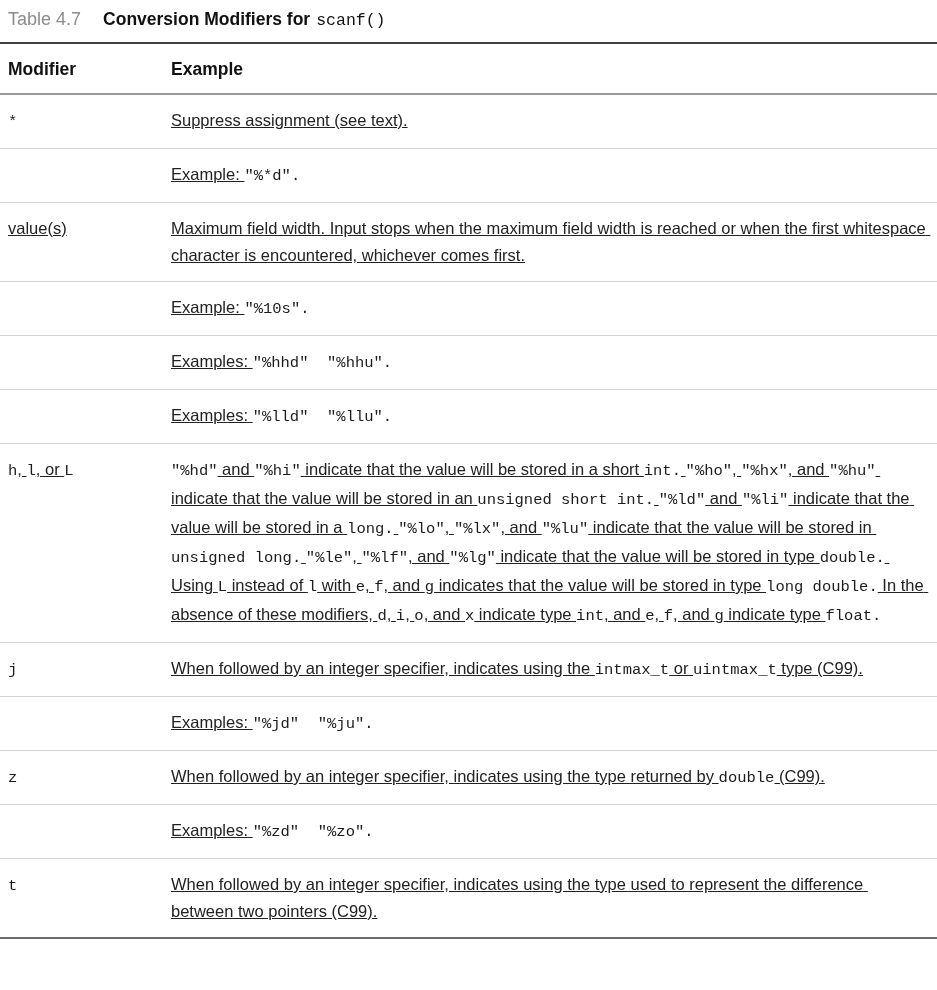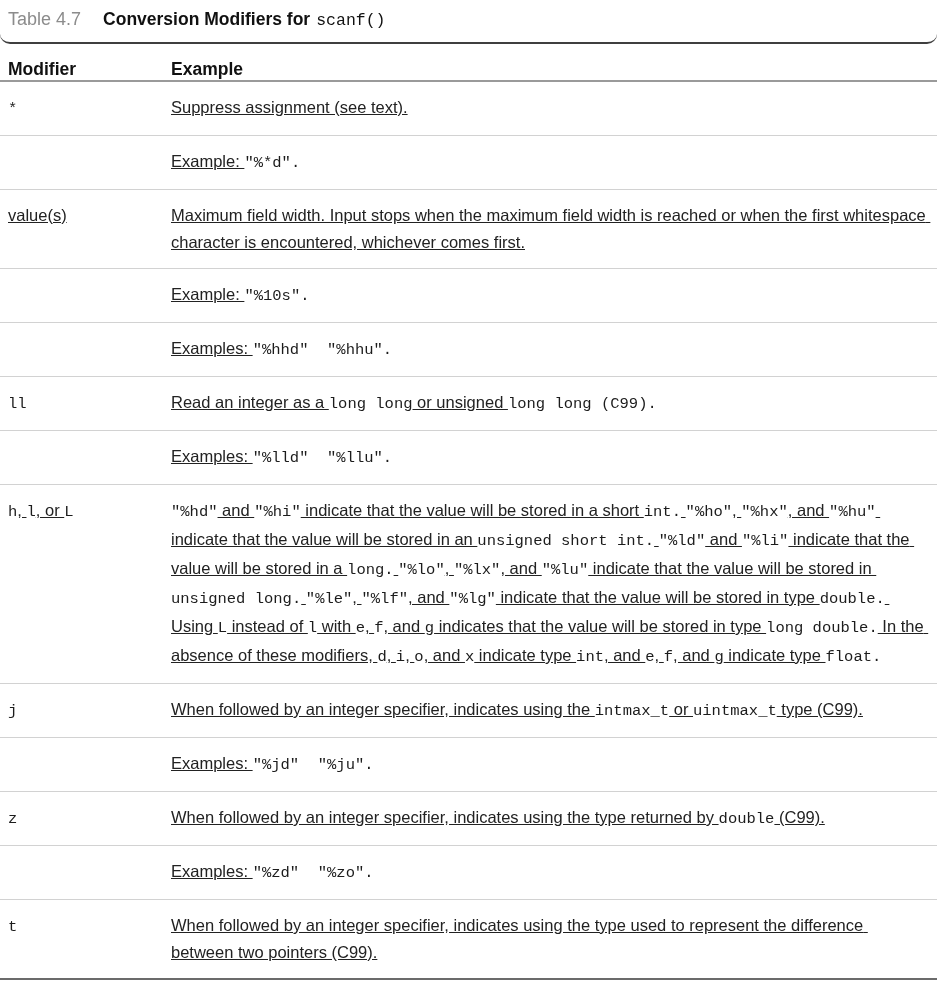--- a/index.html
+++ b/index.html
@@ -16,21 +16,20 @@
     color: #222222;
     overflow: hidden;
   }
   
   .caption {
     padding: 8px 6px 10px 8px;
     border-bottom: 2px solid #3f3f3f;
     font-size: 18px;
     line-height: 22px;
     white-space: nowrap;
-    border-radius: 10px;
   }
   .caption .label {
     color: #8c8c8c;
     font-weight: 400;
     margin-right: 22px;
   }
   .caption .title {
     color: #111111;
     font-weight: 700;
     font-size: 17.5px;
@@ -48,21 +47,21 @@
     border-collapse: collapse;
     table-layout: fixed;
     border-bottom: 2px solid #6b6b6b;
   }
   table.conv col.c-mod { width: 163px; }
   table.conv thead th {
     text-align: left;
     font-size: 17.5px;
     font-weight: 700;
     color: #111111;
-    padding: 15px 6px 0 8px;
+    padding: 15px 6px 13px 8px;
     border-bottom: 2px solid #9a9a9a;
   }
   table.conv tbody td {
     vertical-align: top;
     font-size: 16.5px;
     line-height: 27px;
     padding: 12px 8px 12px 8px;
     color: #222222;
   }
   table.conv tbody tr + tr td {
@@ -111,24 +110,20 @@
         </tr>
         <tr>
           <td></td>
           <td><span class="txt">Example: </span><span class="code">"%10s".</span></td>
         </tr>
         <tr>
           <td></td>
           <td><span class="txt">Examples: </span><span class="code">"%hhd"  "%hhu".</span></td>
         </tr>
         <tr>
-          <td><span class="code">ll</span></td>
-          <td><span class="txt">Read an integer as a </span><span class="code">long long</span><span class="txt"> or unsigned </span><span class="code">long long (C99).</span></td>
-        </tr>
-        <tr>
           <td></td>
           <td><span class="txt">Examples: </span><span class="code">"%lld"  "%llu".</span></td>
         </tr>
         <tr>
           <td><span class="code">h</span><span class="txt">, </span><span class="code">l</span><span class="txt">, or </span><span class="code">L</span></td>
           <td><span class="code">"%hd"</span><span class="txt"> and </span><span class="code">"%hi"</span><span class="txt"> indicate that the value will be stored in a short </span><span class="code">int.</span><span class="txt"> </span><span class="code">"%ho"</span><span class="txt">, </span><span class="code">"%hx"</span><span class="txt">, and </span><span class="code">"%hu"</span><span class="txt"> indicate that the value will be stored in an </span><span class="code">unsigned short int.</span><span class="txt"> </span><span class="code">"%ld"</span><span class="txt"> and </span><span class="code">"%li"</span><span class="txt"> indicate that the value will be stored in a </span><span class="code">long.</span><span class="txt"> </span><span class="code">"%lo"</span><span class="txt">, </span><span class="code">"%lx"</span><span class="txt">, and </span><span class="code">"%lu"</span><span class="txt"> indicate that the value will be stored in </span><span class="code">unsigned long.</span><span class="txt"> </span><span class="code">"%le"</span><span class="txt">, </span><span class="code">"%lf"</span><span class="txt">, and </span><span class="code">"%lg"</span><span class="txt"> indicate that the value will be stored in type </span><span class="code">double.</span><span class="txt"> Using </span><span class="code">L</span><span class="txt"> instead of </span><span class="code">l</span><span class="txt"> with </span><span class="code">e</span><span class="txt">, </span><span class="code">f</span><span class="txt">, and </span><span class="code">g</span><span class="txt"> indicates that the value will be stored in type </span><span class="code">long double.</span><span class="txt"> In the absence of these modifiers, </span><span class="code">d</span><span class="txt">, </span><span class="code">i</span><span class="txt">, </span><span class="code">o</span><span class="txt">, and </span><span class="code">x</span><span class="txt"> indicate type </span><span class="code">int</span><span class="txt">, and </span><span class="code">e</span><span class="txt">, </span><span class="code">f</span><span class="txt">, and </span><span class="code">g</span><span class="txt"> indicate type </span><span class="code">float.</span></td>
         </tr>
         <tr>
           <td><span class="code">j</span></td>
           <td><span class="txt">When followed by an integer specifier, indicates using the </span><span class="code">intmax_t</span><span class="txt"> or </span><span class="code">uintmax_t</span><span class="txt"> type (C99).</span></td>

